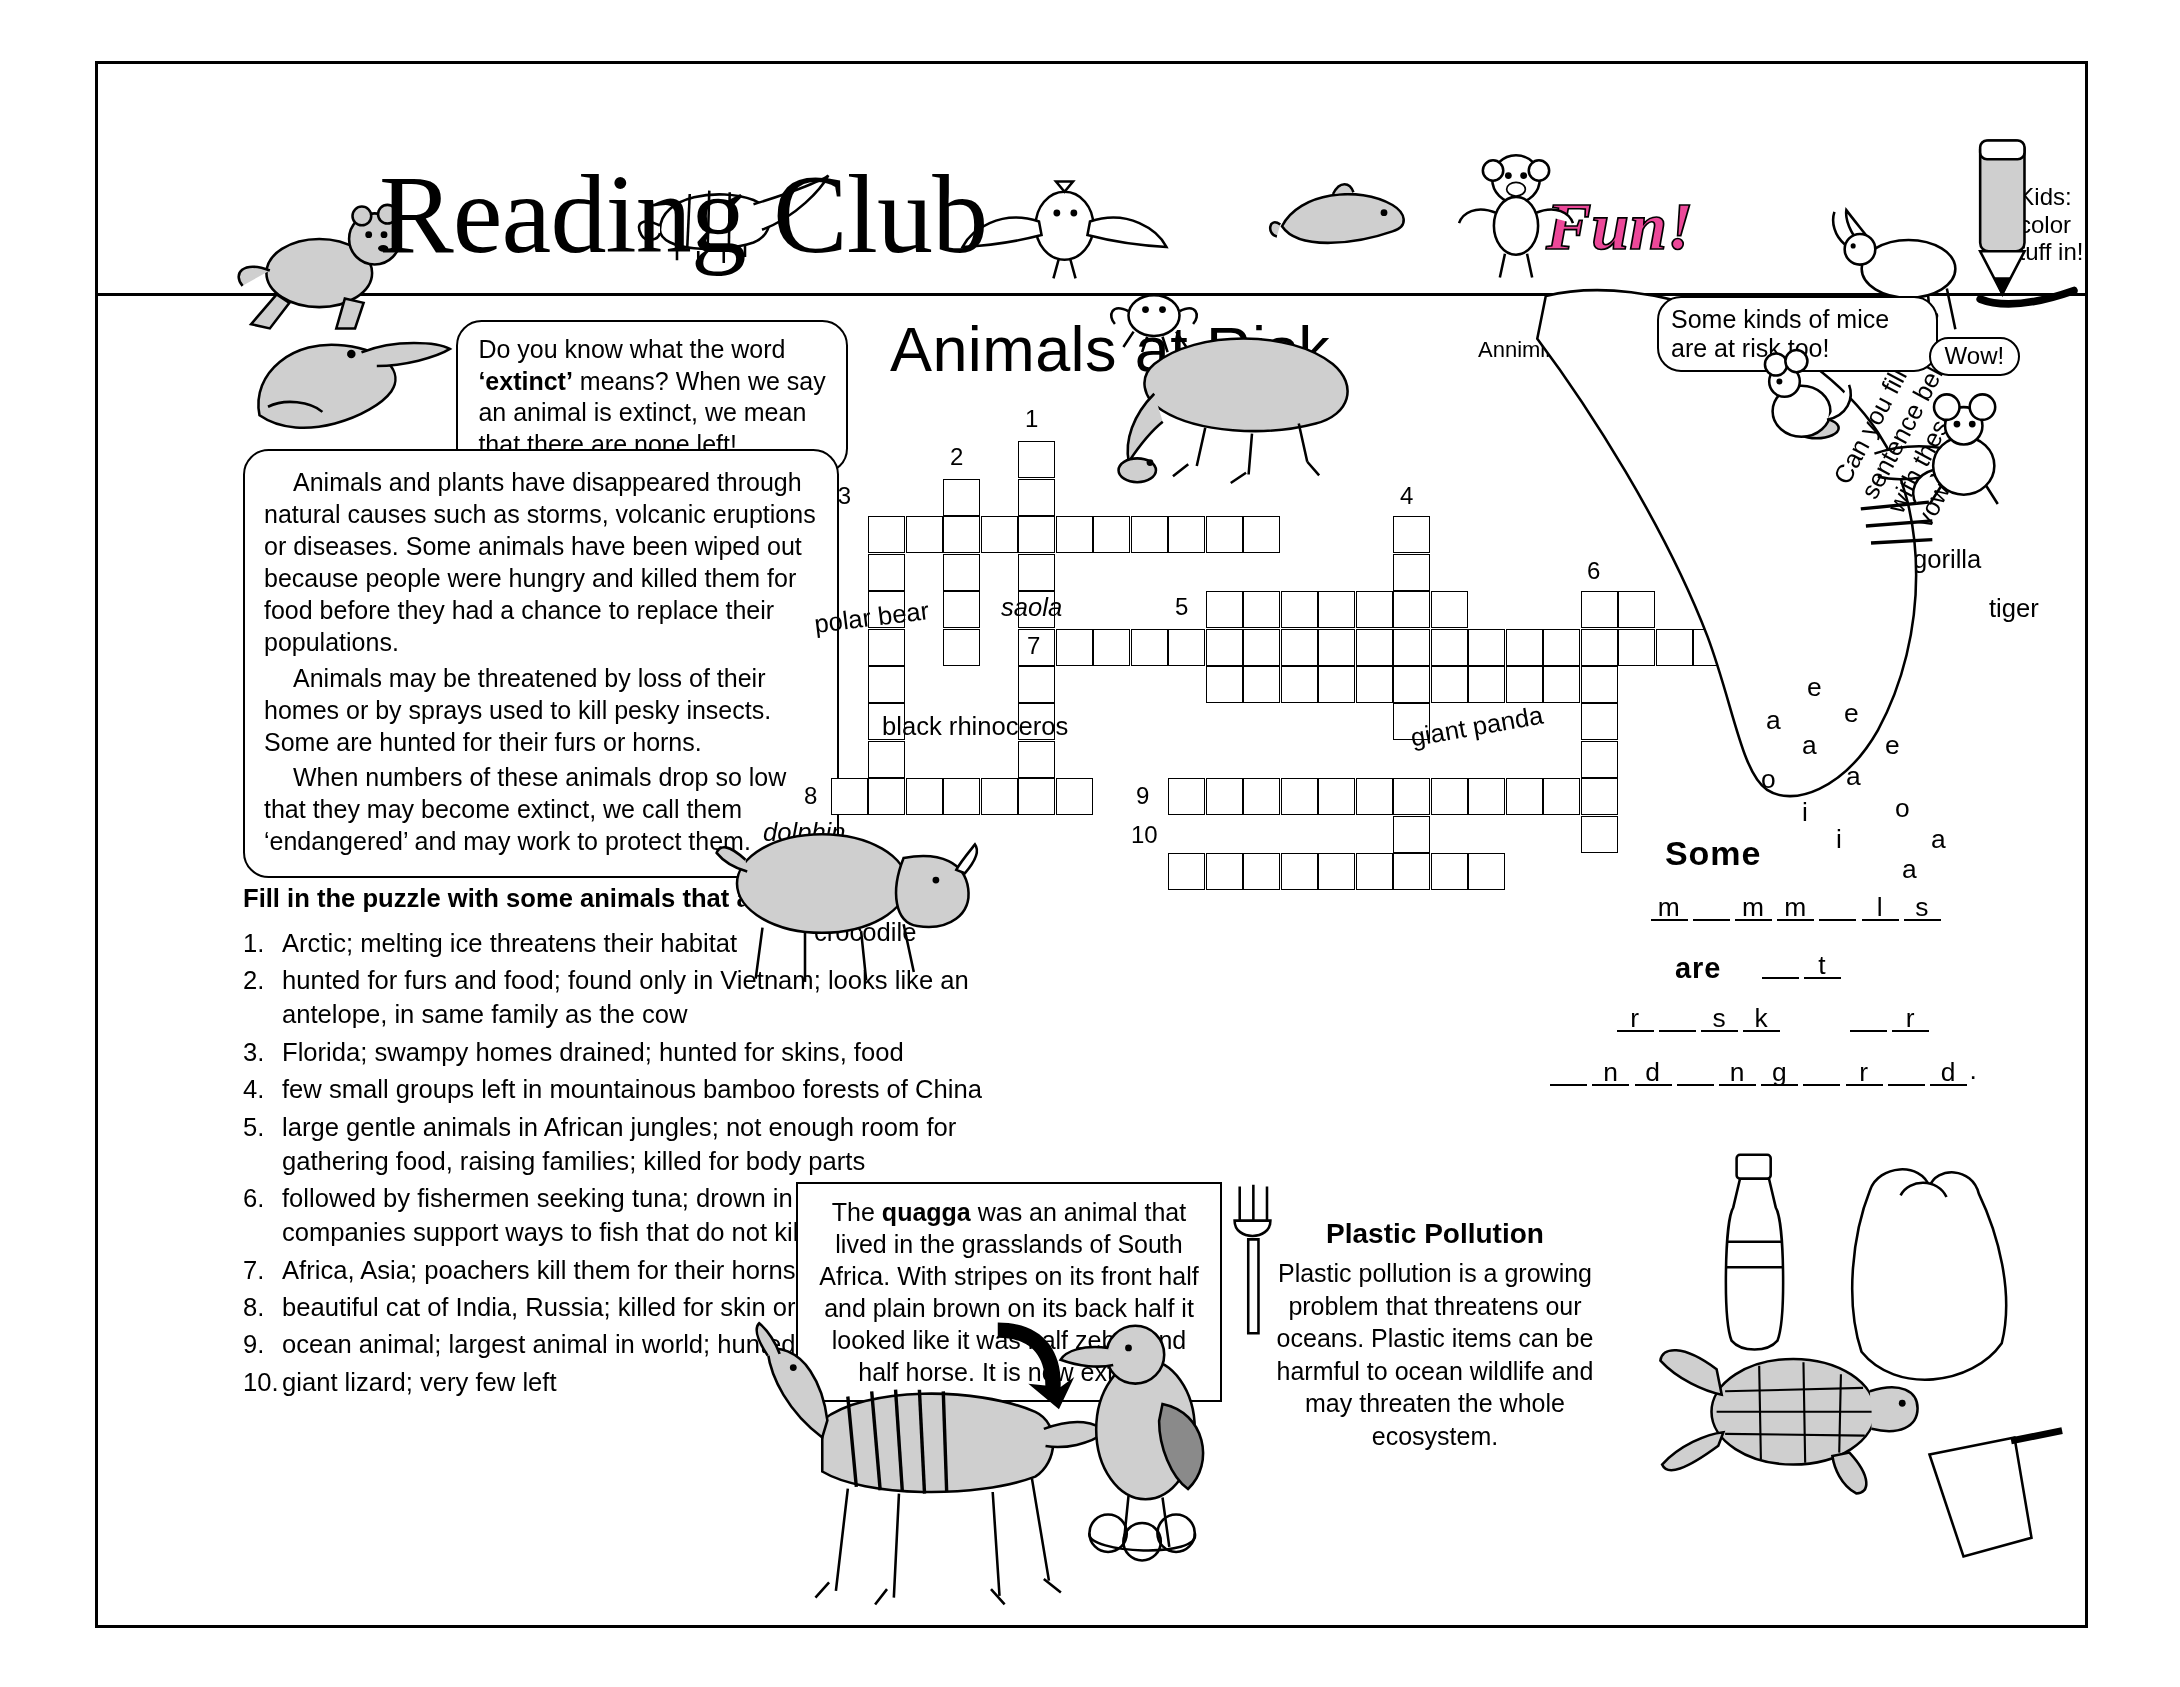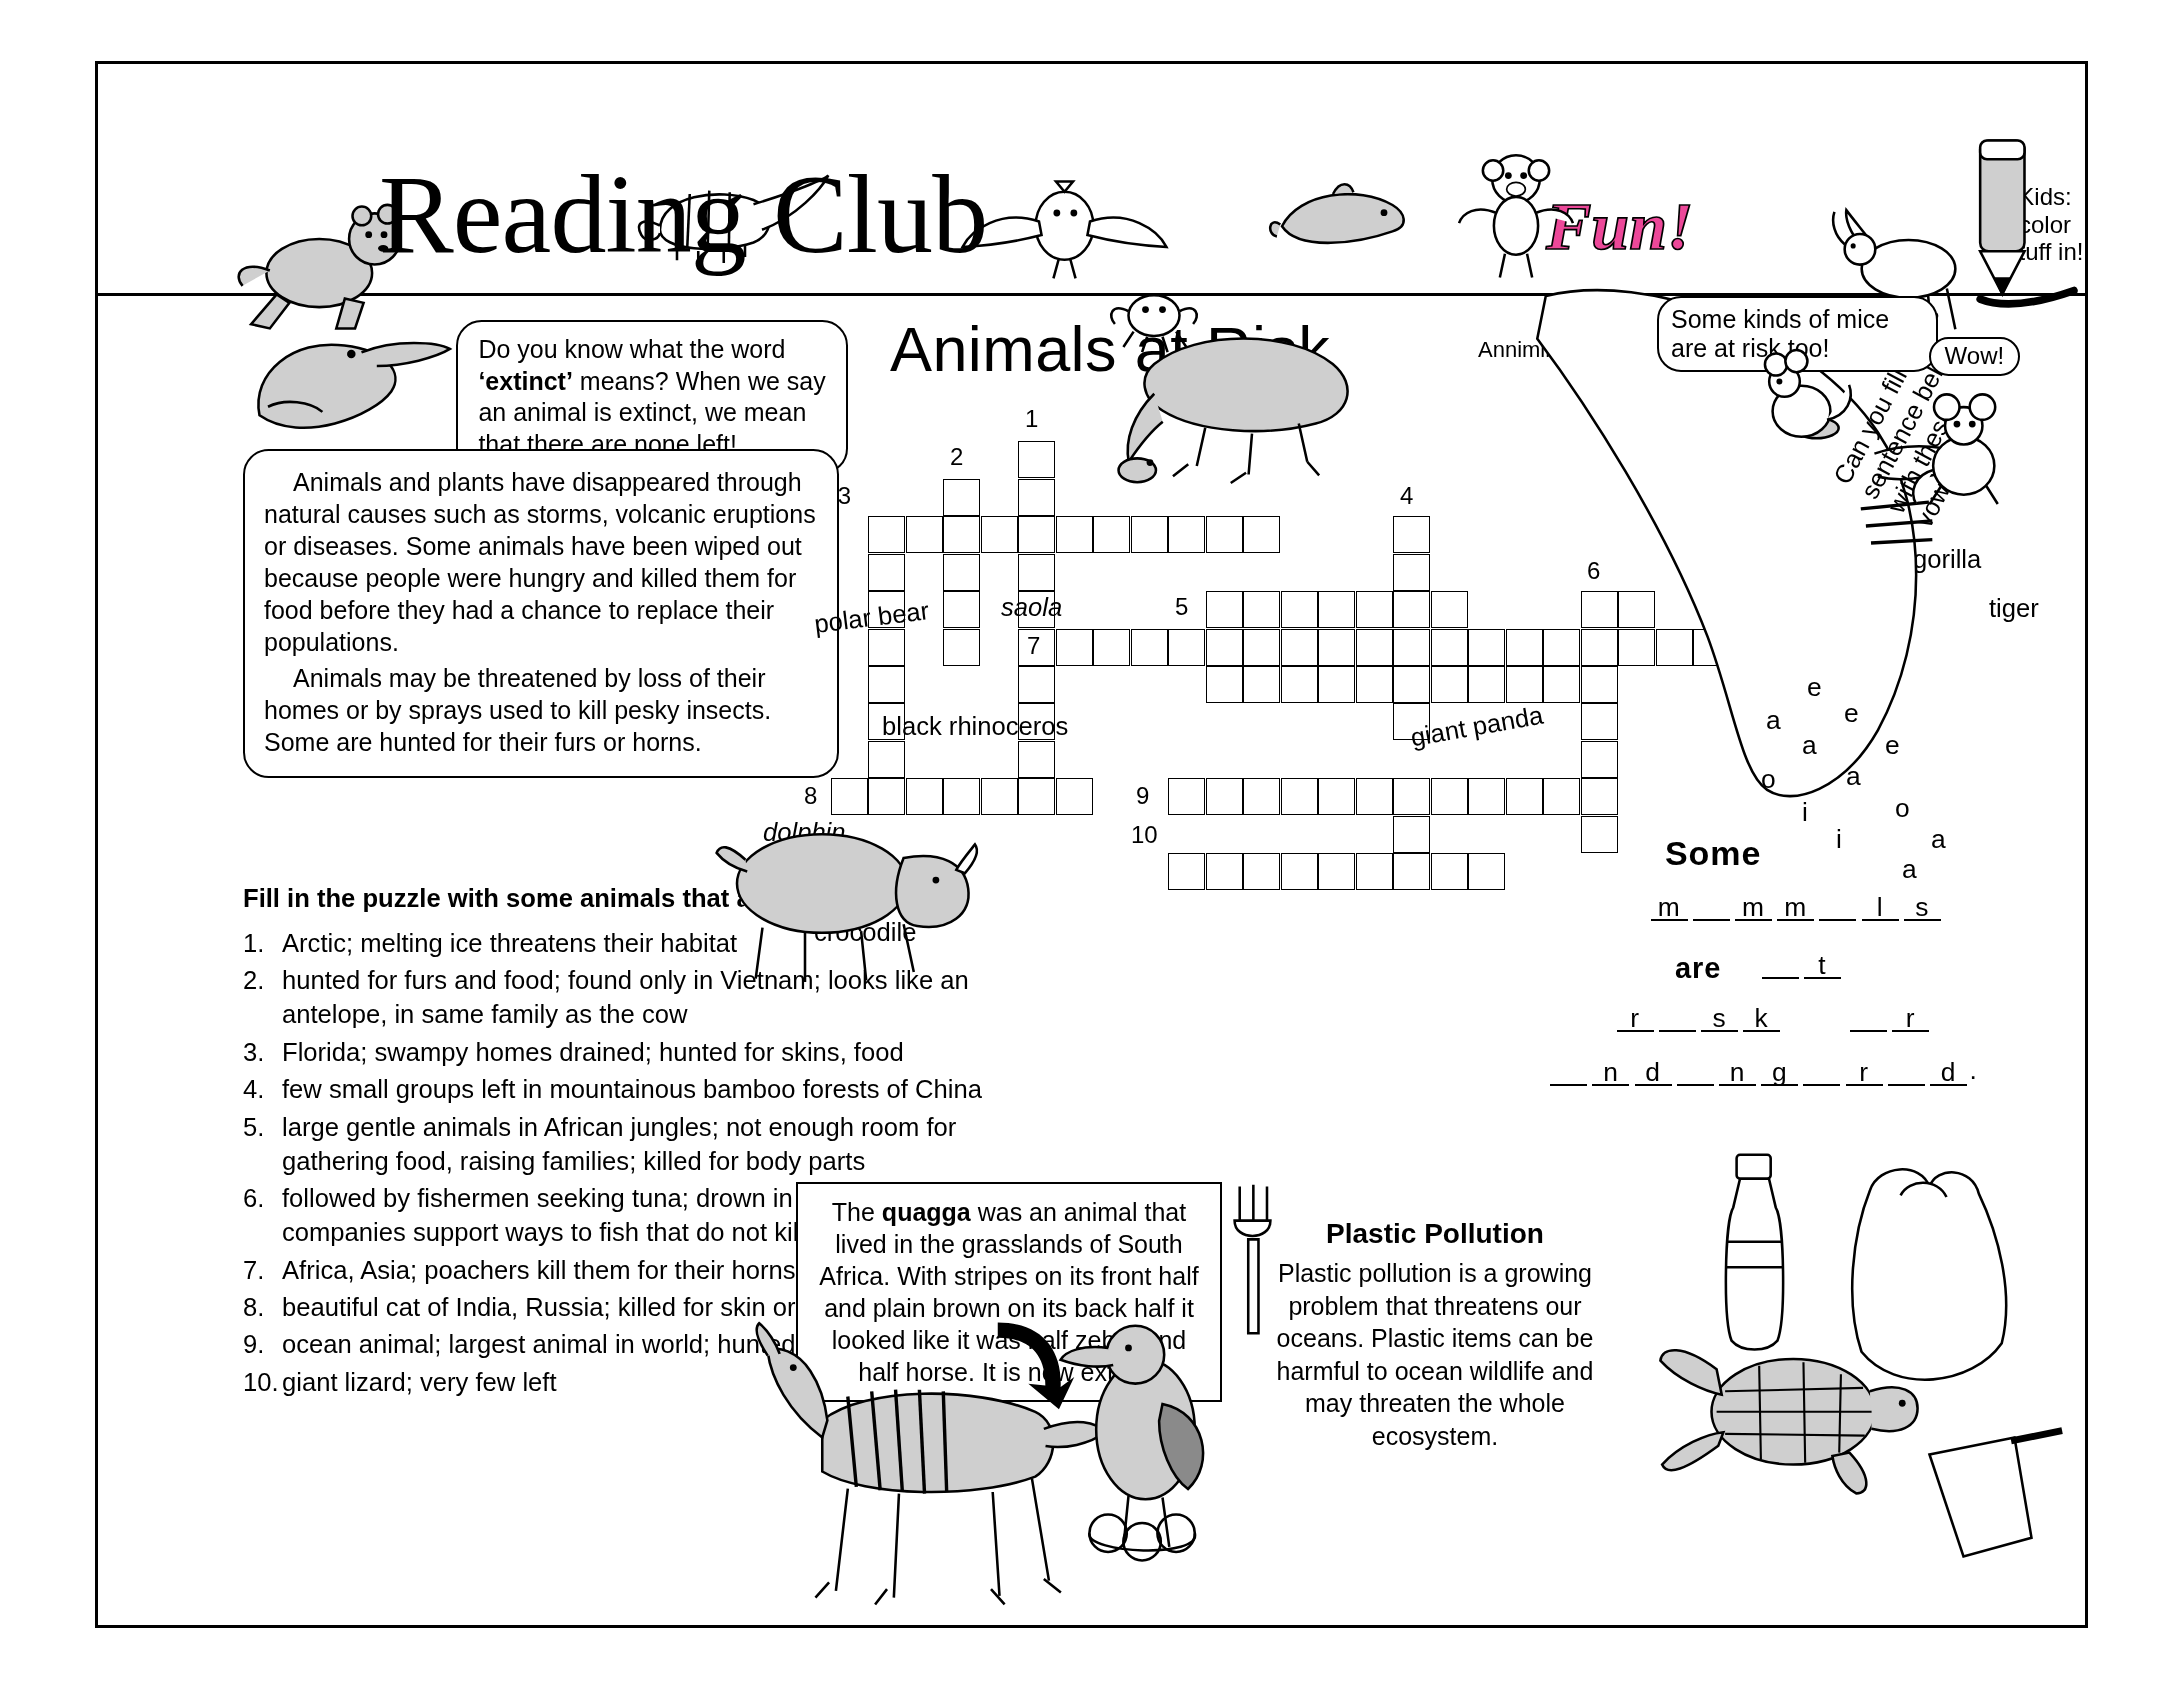--- a/index.html
+++ b/index.html
@@ -271,20 +271,21 @@
 
     <div class="h1-animals">Animals at Risk</div>
 
     <div class="info-bubble">
       <span>Do you know what the word <b>‘extinct’</b> means? When we say an animal is extinct, we mean that there are none left!</span>
     </div>
 
     <div class="text-block">
       <p>Animals and plants have disappeared through natural causes such as storms, volcanic eruptions or diseases. Some animals have been wiped out because people were hungry and killed them for food before they had a chance to replace their populations.</p>
       <p>Animals may be threatened by loss of their homes or by sprays used to kill pesky insects. Some are hunted for their furs or horns.</p>
+      <p>When numbers of these animals drop so low that they may become extinct, we call them ‘endangered’ and may work to protect them.</p>
     </div>
 
     <div class="clues-title">Fill in the puzzle with some animals that are at risk:</div>
 
     <div class="clues">
       <div class="clue">
           <span class="num">1.</span>
           <span class="txt">Arctic; melting ice threatens their habitat</span>
         </div>
       <div class="clue">

